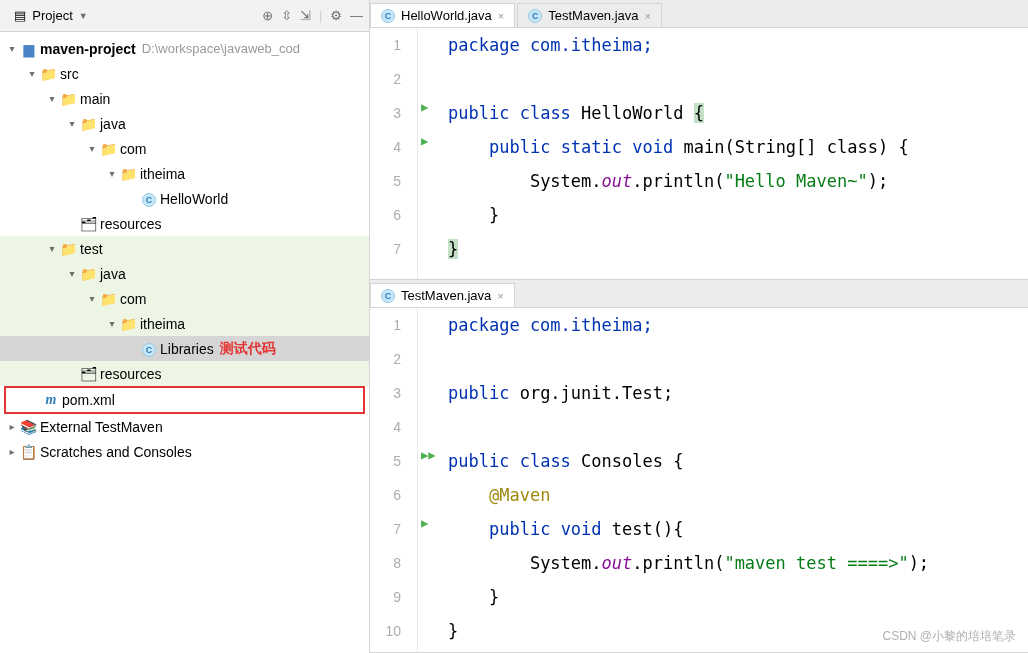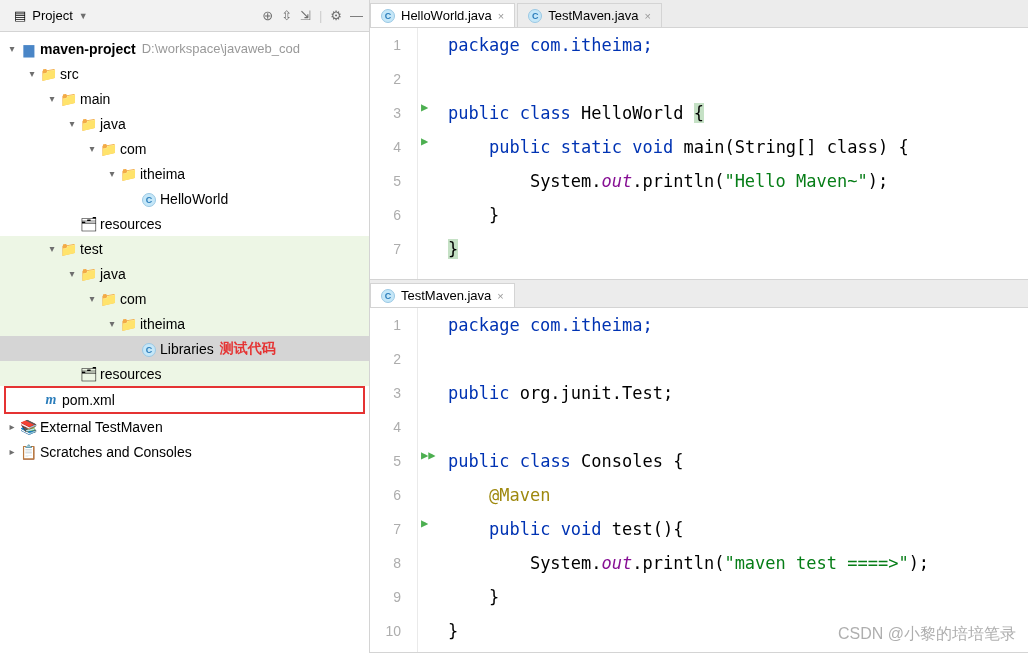--- a/index.html
+++ b/index.html
@@ -33,21 +33,21 @@
 .code-area { flex: 1; display: flex; font-family: "Consolas", monospace; font-size: 17px; }
 .gutter { width: 48px; background: #fff; border-right: 1px solid #eaeaea; text-align: right; color: #adadad; padding-right: 16px; line-height: 34px; font-family: Arial; font-size: 14px; position: relative; }
 .gutter2 { width: 18px; position: relative; }
 .run-mark { position:absolute; color:#4caf50; font-size:12px; left:3px; }
 .code { flex: 1; line-height: 34px; white-space: pre; padding-left: 12px; }
 .kw { color: #0033b3; }
 .fld { color: #871094; font-style: italic; }
 .str { color: #067d17; }
 .ann { color: #9e880d; }
 .hl { background: #c5e1c5; }
-.watermark { position: fixed; right: 12px; bottom: 8px; color: rgba(120,120,120,0.6); font-size: 16px; }
+.watermark { position: fixed; right: 12px; bottom: 8px; color: rgba(120,120,120,0.6); font-size: 12px; }
 .sep { color:#ccc; }
 </style>
 </head>
 <body>
 
 <div class="container">
 
   <div class="sidebar">
     <div class="sidebar-header">
       <div class="title">

